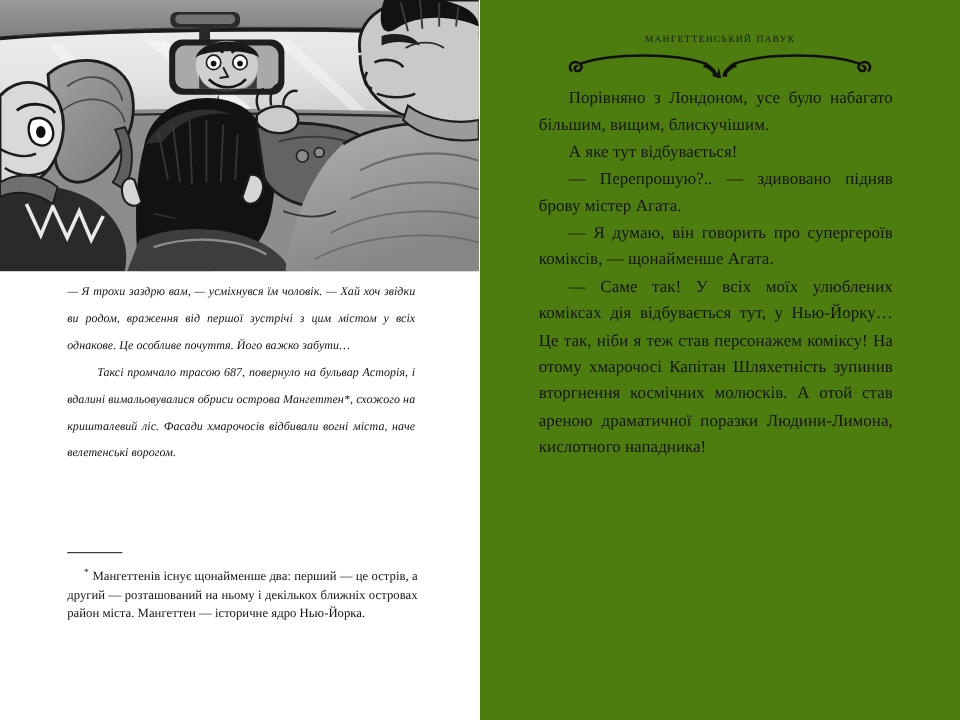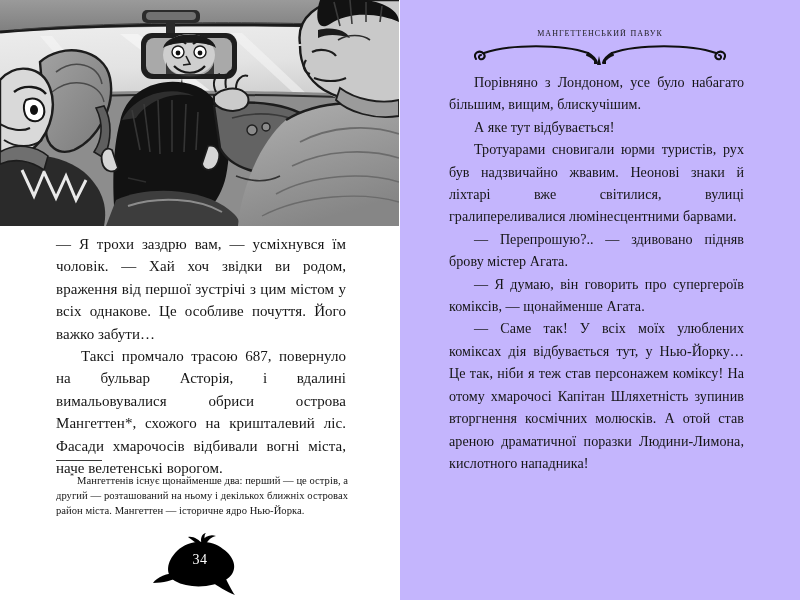--- a/index.html
+++ b/index.html
@@ -40,25 +40,26 @@
     overflow: hidden;
     background: #8f8f8f;
   }
   .illustration svg { display: block; }
 
   .left-text {
     position: absolute;
     left: 56px;
     top: 233px;
     width: 290px;
-    font-size: 15px;
+    font-size: 10px;
     line-height: 22.4px;
     text-align: justify;
     text-justify: inter-word;
     letter-spacing: 0.05px;
+    font-style: italic;
   }
   .left-text p { margin: 0; }
   .left-text p.indent { text-indent: 25px; }
 
   .footnote-wrap {
     position: absolute;
     left: 56px;
     top: 460px;
     width: 292px;
   }
@@ -80,21 +81,21 @@
     padding-left: 14px;
     padding-right: 3px;
   }
 
   
   .page-right {
     position: absolute;
     left: 400px; top: 0;
     width: 400px;
     height: 600px;
-    background: #c4b5fd;
+    background: #4d7c0f;
   }
   .running-head {
     position: absolute;
     left: 0; right: 0;
     top: 26px;
     text-align: center;
     font-size: 11.2px;
     letter-spacing: 1.0px;
     font-variant: small-caps;
     text-transform: lowercase;
@@ -291,33 +292,20 @@
     <div class="left-text">
       <p>— Я трохи заздрю вам, — усміхнувся їм чоловік. — Хай хоч звідки ви родом, враження від першої зустрічі з цим містом у всіх однакове. Це особливе почуття. Його важко забути…</p>
       <p class="indent">Таксі промчало трасою 687, повернуло на бульвар Асторія, і вдалині вимальовувалися обриси острова Мангеттен*, схожого на кришталевий ліс. Фасади хмарочосів відбивали вогні міста, наче велетенські ворогом.</p>
     </div>
 
     <div class="footnote-wrap">
       <div class="footnote-rule"></div>
       <div class="footnote-text"><span class="fn-mark">*</span><span>Мангеттенів існує щонайменше два: перший — це острів, а другий — розташований на ньому і декількох ближніх островах район міста. Мангеттен — історичне ядро Нью-Йорка.</span></div>
     </div>
 
-    <div class="folio left">
-      <svg width="110" height="62" viewBox="0 0 110 62" xmlns="http://www.w3.org/2000/svg" aria-hidden="true">
-        <g fill="#000000" transform="translate(110,0) scale(-1,1)">
-          <path d="M40 16 C 52 6, 74 6, 86 18 C 97 29, 98 42, 88 48 C 74 56, 50 55, 36 46 C 24 38, 28 24, 40 16 Z"></path>
-          <path d="M86 40 C 96 40, 106 44, 110 50 C 100 50, 90 47, 84 44 Z"></path>
-          <path d="M38 44 C 34 52, 30 60, 28 62 C 36 59, 46 53, 52 48 Z"></path>
-          <path d="M58 13 C 56 8, 52 4, 47 3 C 52 1, 58 3, 61 8 Z"></path>
-          <path d="M60 12 C 64 6, 70 3, 75 4 C 71 7, 66 10, 63 14 Z"></path>
-          <path d="M57 10 C 59 6, 59 2, 57 0 C 62 1, 63 7, 61 11 Z"></path>
-        </g>
-      </svg>
-      <div class="folio-number">34</div>
-    </div>
   </div>
 
   <div class="page-right">
 
     <div class="running-head">Мангеттенський павук</div>
 
     <div class="head-ornament">
       <svg width="260" height="22" viewBox="0 0 260 22" xmlns="http://www.w3.org/2000/svg" aria-hidden="true">
         <g fill="none" stroke="#101010" stroke-width="2.1" stroke-linecap="round">
           <path d="M6 16 C 2 10, 10 6, 14 11 C 16 14, 13 17, 10 16 C 8 15, 9 12, 11 12"></path>
@@ -331,21 +319,20 @@
           <path d="M129 13 L 131 22 L 127 22 Z"></path>
           <path d="M124 14 L 128 21 L 124 21 Z"></path>
           <path d="M136 14 L 132 21 L 136 21 Z"></path>
         </g>
       </svg>
     </div>
 
     <div class="right-text">
       <p class="indent">Порівняно з Лондоном, усе було набагато більшим, вищим, блискучішим.</p>
       <p class="indent">А яке тут відбувається!</p>
-      <p class="indent">Тротуарами сновигали юрми туристів, рух був надзвичайно жвавим. Неонові знаки й ліхтарі вже світилися, вулиці гралипереливалися люмінесцентними барвами.</p>
       <p class="indent">— Перепрошую?.. — здивовано підняв брову містер Агата.</p>
       <p class="indent">— Я думаю, він говорить про супергероїв коміксів, — щонайменше Агата.</p>
       <p class="indent">— Саме так! У всіх моїх улюблених коміксах дія відбувається тут, у Нью-Йорку… Це так, ніби я теж став персонажем коміксу! На отому хмарочосі Капітан Шляхетність зупинив вторгнення космічних молюсків. А отой став ареною драматичної поразки Людини-Лимона, кислотного нападника!</p>
     </div>
 
   </div>
 
 </div>
 
 </body></html>

